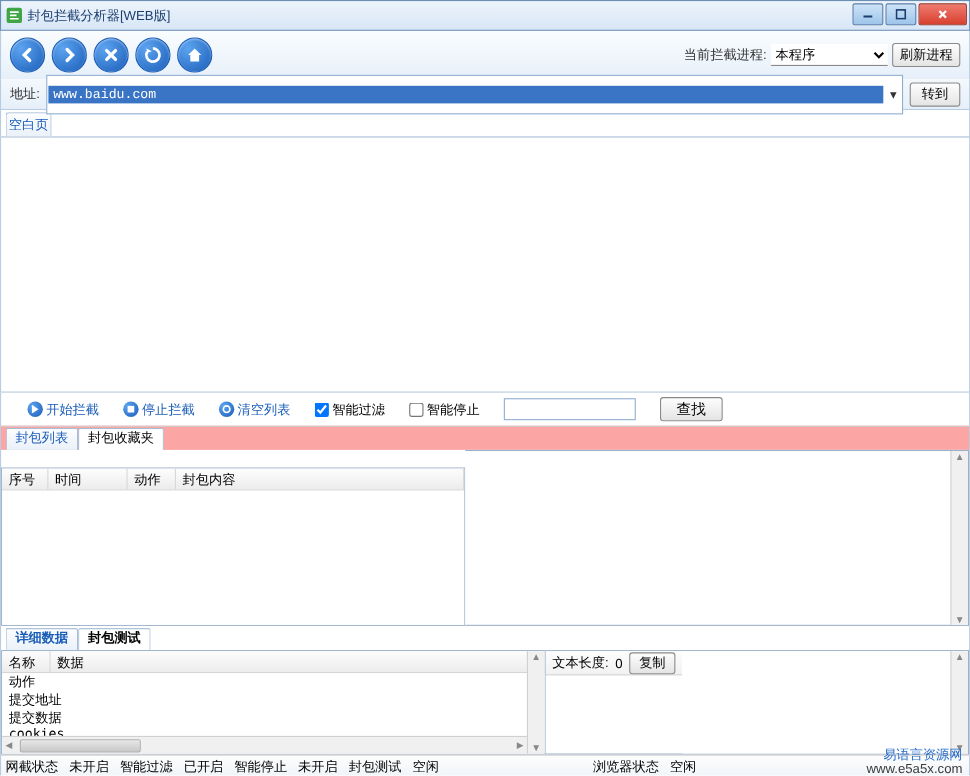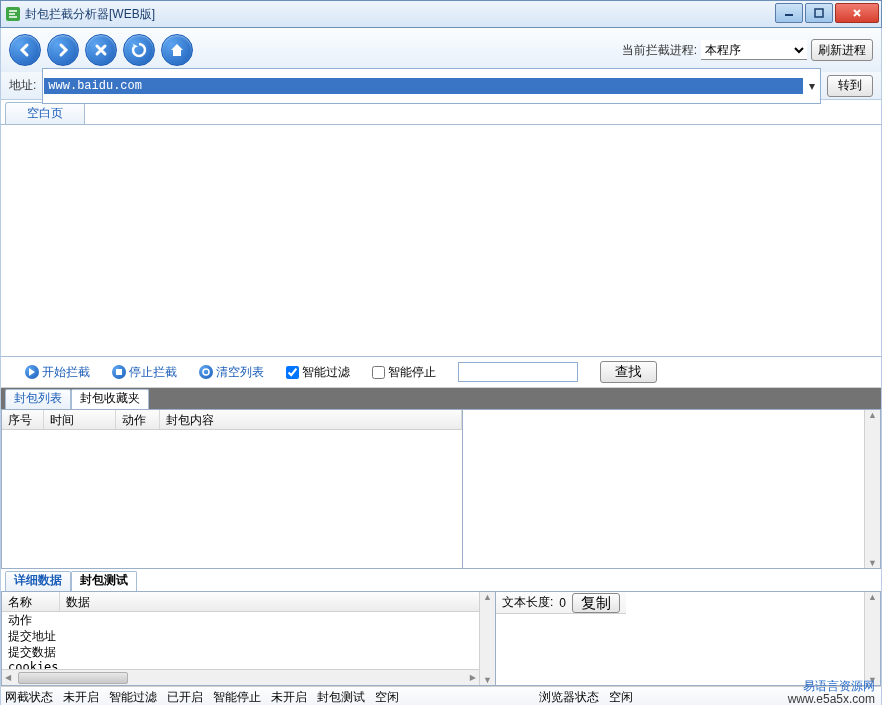--- a/index.html
+++ b/index.html
@@ -22,49 +22,49 @@
 .process-label { color: #333; }
 .process-select { width: 106px; height: 20px; border: none; border-bottom: 1px solid #888; background: #fff; font-size: 12px; }
 .refresh-btn { height: 22px; padding: 0 6px; background: linear-gradient(#fdfdfd,#e4e4e4); border: 1px solid #8a8a8a; border-radius: 3px; cursor: pointer; font-size: 12px; }
 .addr-bar { height: 28px; background: linear-gradient(#f4f8fc,#e6eff9); border-left: 1px solid #b8cde4; border-right: 1px solid #b8cde4; border-bottom: 1px solid #b8cde4; display: flex; align-items: center; padding: 0 8px; gap: 6px; }
 .addr-label { color: #333; }
 .addr-input-wrap { flex: 1; height: 36px; border: 1px solid #8faed0; background: #fff; display: flex; align-items: center; position: relative; }
 .addr-input { flex: 1; border: none; outline: none; padding: 0 4px; font-family: "Courier New", monospace; font-size: 12px; background: #3a74c4; color: #fff; height: 16px; margin: 1px; }
 .addr-dropdown { width: 16px; text-align: center; color: #333; cursor: pointer; }
 .go-btn { height: 22px; padding: 0 10px; background: linear-gradient(#fdfdfd,#e4e4e4); border: 1px solid #8a8a8a; border-radius: 3px; cursor: pointer; font-size: 12px; }
 .tabs-row { height: 24px; border-left: 1px solid #b8cde4; border-right: 1px solid #b8cde4; display: flex; align-items: flex-end; padding-left: 4px; background: #fff; }
-.tab { height: 22px; padding: 0 21px; border: 1px solid #a7bdd6; border-bottom: none; background: linear-gradient(#fcfdff,#eaf1f9); display: flex; align-items: center; font-size: 12px; color: #1a5db8; border-radius: 3px 3px 0 0; cursor: pointer; }
+.tab { height: 22px; padding: 0 2px; border: 1px solid #a7bdd6; border-bottom: none; background: linear-gradient(#fcfdff,#eaf1f9); display: flex; align-items: center; font-size: 12px; color: #1a5db8; border-radius: 3px 3px 0 0; cursor: pointer; }
 .content-pane { height: 233px; border: 1px solid #a7bdd6; border-left: 1px solid #b8cde4; border-right: 1px solid #b8cde4; background: #fff; }
 .action-bar { height: 30px; border-left: 1px solid #b8cde4; border-right: 1px solid #b8cde4; display: flex; align-items: center; padding: 0 24px; gap: 22px; background: #fff; }
 .action-item { display: flex; align-items: center; gap: 3px; color: #1a5db8; cursor: pointer; }
 .action-icon { width: 14px; height: 14px; border-radius: 50%; background: radial-gradient(circle at 30% 30%, #5ca4f0, #1a5db8); display: inline-flex; align-items: center; justify-content: center; }
 .action-icon svg { width: 8px; height: 8px; }
 .chk { display: flex; align-items: center; gap: 3px; }
 .chk input { width: 13px; height: 13px; }
 .search-input { width: 120px; height: 20px; border: 1px solid #8faed0; padding: 0 3px; }
 .search-btn { height: 22px; padding: 0 14px; background: linear-gradient(#fdfdfd,#e4e4e4); border: 1px solid #8a8a8a; border-radius: 3px; cursor: pointer; }
-.mid-tabs { height: 22px; border-left: 1px solid #b8cde4; border-right: 1px solid #b8cde4; display: flex; align-items: flex-end; padding-left: 4px; background: #737373; border-top: 1px solid #d0d0d0; }
+.mid-tabs { height: 22px; border-left: 1px solid #b8cde4; border-right: 1px solid #b8cde4; display: flex; align-items: flex-end; padding-left: 4px; background: #fca5a5; border-top: 1px solid #d0d0d0; }
 .mid-tab { height: 20px; padding: 0 8px; border: 1px solid #a7bdd6; border-bottom: none; background: #fff; font-size: 12px; border-radius: 2px 2px 0 0; cursor: pointer; }
 .mid-tab.active { color: #1a5db8; background: linear-gradient(#fcfdff,#eaf1f9); }
 .split-pane { height: 160px; border-left: 1px solid #b8cde4; border-right: 1px solid #b8cde4; display: flex; }
-.left-pane { width: 462px; border: 1px solid #9bb0c8; display: flex; flex-direction: column; }
+.left-pane { width: 422px; border: 1px solid #9bb0c8; display: flex; flex-direction: column; margin-top: 16px; }
 .right-pane { flex: 1; border: 1px solid #9bb0c8; border-left: none; position: relative; background: #fff; }
 .col-header { height: 20px; background: linear-gradient(#fdfdfd,#ececec); border-bottom: 1px solid #d0d0d0; display: flex; }
 .col { padding: 2px 6px; border-right: 1px solid #d8d8d8; font-size: 12px; }
 .pane-body { flex: 1; background: #fff; overflow: auto; }
 .vscroll { position: absolute; right: 0; top: 0; bottom: 0; width: 16px; background: #f0f0f0; border-left: 1px solid #d0d0d0; }
 .vscroll::before { content: "▲"; position: absolute; top: 0; left: 0; right: 0; text-align: center; font-size: 9px; color: #888; }
 .vscroll::after { content: "▼"; position: absolute; bottom: 0; left: 0; right: 0; text-align: center; font-size: 9px; color: #888; }
 .detail-tabs { height: 22px; border-left: 1px solid #b8cde4; border-right: 1px solid #b8cde4; display: flex; align-items: flex-end; padding-left: 4px; background: #fff; font-weight: bold; }
 .detail-split { height: 95px; border-left: 1px solid #b8cde4; border-right: 1px solid #b8cde4; display: flex; }
 .detail-left { width: 495px; border: 1px solid #9bb0c8; display: flex; flex-direction: column; position: relative; }
 .detail-right { flex: 1; border: 1px solid #9bb0c8; border-left: none; display: flex; flex-direction: row; }
 .detail-right-top { height: 22px; display: flex; align-items: center; padding: 0 6px; gap: 6px; border-bottom: 1px solid #d0d0d0; background: linear-gradient(#fdfdfd,#f2f2f2); }
 .detail-right-body { flex: 1; background: #fff; position: relative; }
-.copy-btn { height: 20px; padding: 0 8px; background: linear-gradient(#fdfdfd,#e4e4e4); border: 1px solid #8a8a8a; border-radius: 3px; cursor: pointer; margin-left: auto; font-size: 15px; }
+.copy-btn { height: 20px; padding: 0 8px; background: linear-gradient(#fdfdfd,#e4e4e4); border: 1px solid #8a8a8a; border-radius: 3px; cursor: pointer; margin-left: auto; font-size: 12px; }
 .detail-rows { font-family: "SimSun", monospace; font-size: 12px; }
 .detail-row { height: 16px; padding: 0 6px; }
 .hscroll { position: absolute; left: 0; right: 16px; bottom: 0; height: 16px; background: #f0f0f0; border-top: 1px solid #d0d0d0; display: flex; align-items: center; }
 .hscroll-thumb { width: 110px; height: 12px; background: linear-gradient(#e8e8e8,#c8c8c8); border: 1px solid #b0b0b0; border-radius: 2px; margin-left: 16px; }
 .hscroll::before { content: "◀"; font-size: 8px; color: #888; position: absolute; left: 3px; }
 .hscroll::after { content: "▶"; font-size: 8px; color: #888; position: absolute; right: 3px; }
 .status-bar { height: 22px; border: 1px solid #b8cde4; border-top: 1px solid #d0d0d0; display: flex; align-items: center; font-size: 12px; padding: 0 4px; gap: 10px; background: linear-gradient(#fdfdfd,#f0f4f9); position: relative; }
 .status-seg { white-space: nowrap; }
 .watermark { position: absolute; right: 6px; bottom: 1px; text-align: right; font-size: 12px; line-height: 13px; }
 .watermark .cn { color: #2a6dc9; font-weight: normal; text-align: right; }
@@ -207,21 +207,21 @@
   </div>
 </div>
 
 <div class="detail-tabs">
   <div class="mid-tab active">详细数据</div>
   <div class="mid-tab">封包测试</div>
 </div>
 <div class="detail-split">
   <div class="detail-left">
     <div class="col-header">
-      <div class="col" style="width:58px">名称</div>
+      <div class="col" style="width:44px">名称</div>
       <div class="col" style="flex:1">数据</div>
     </div>
     <div class="pane-body detail-rows">
       <div class="detail-row">动作</div>
       <div class="detail-row">提交地址</div>
       <div class="detail-row">提交数据</div>
       <div class="detail-row">cookies</div>
     </div>
     <div class="hscroll">
         <div class="hscroll-thumb"></div>

